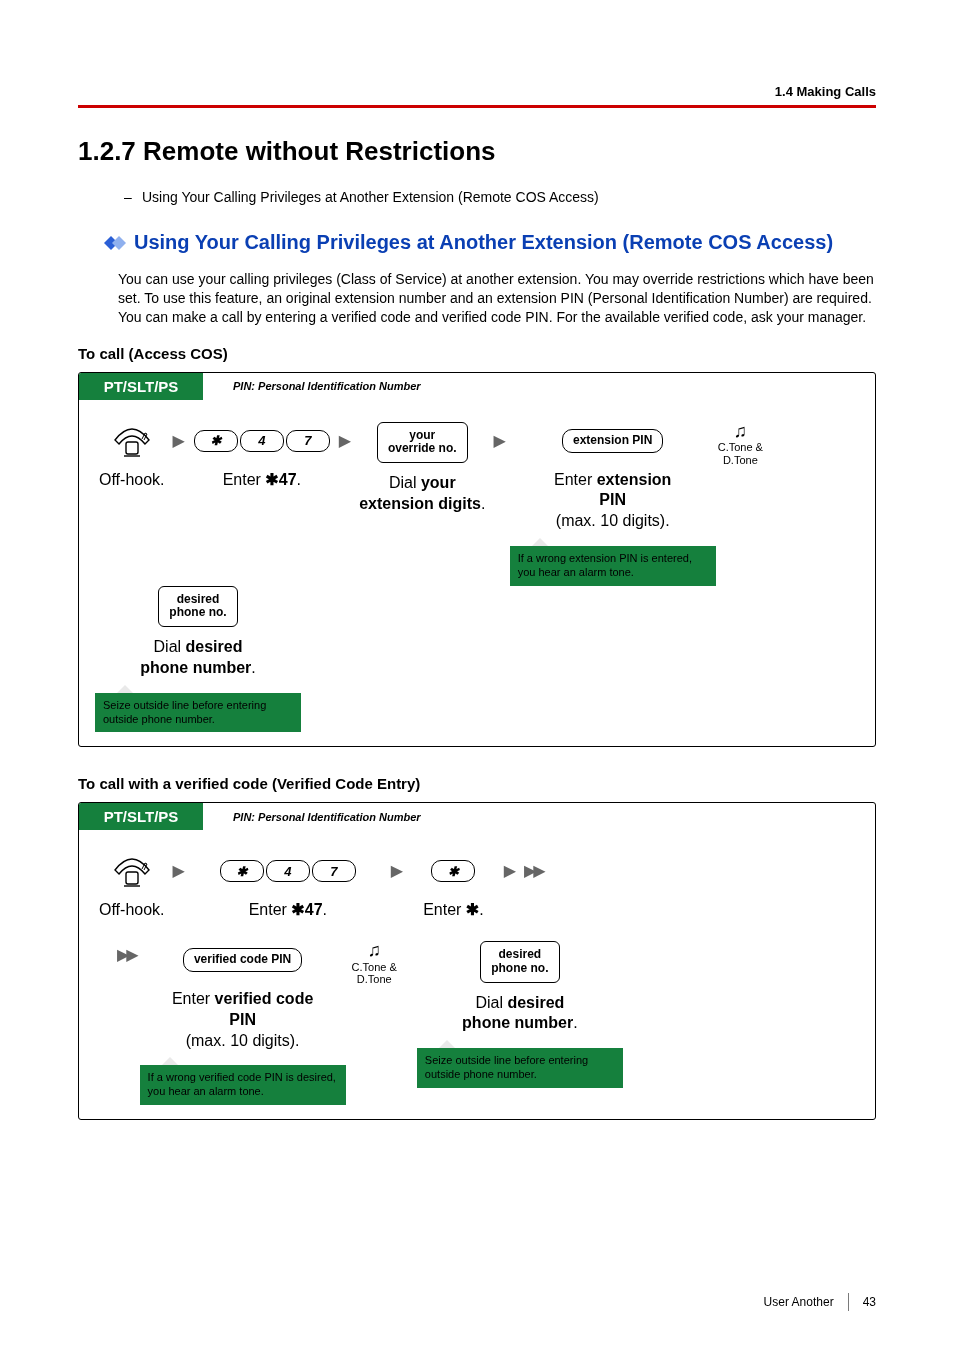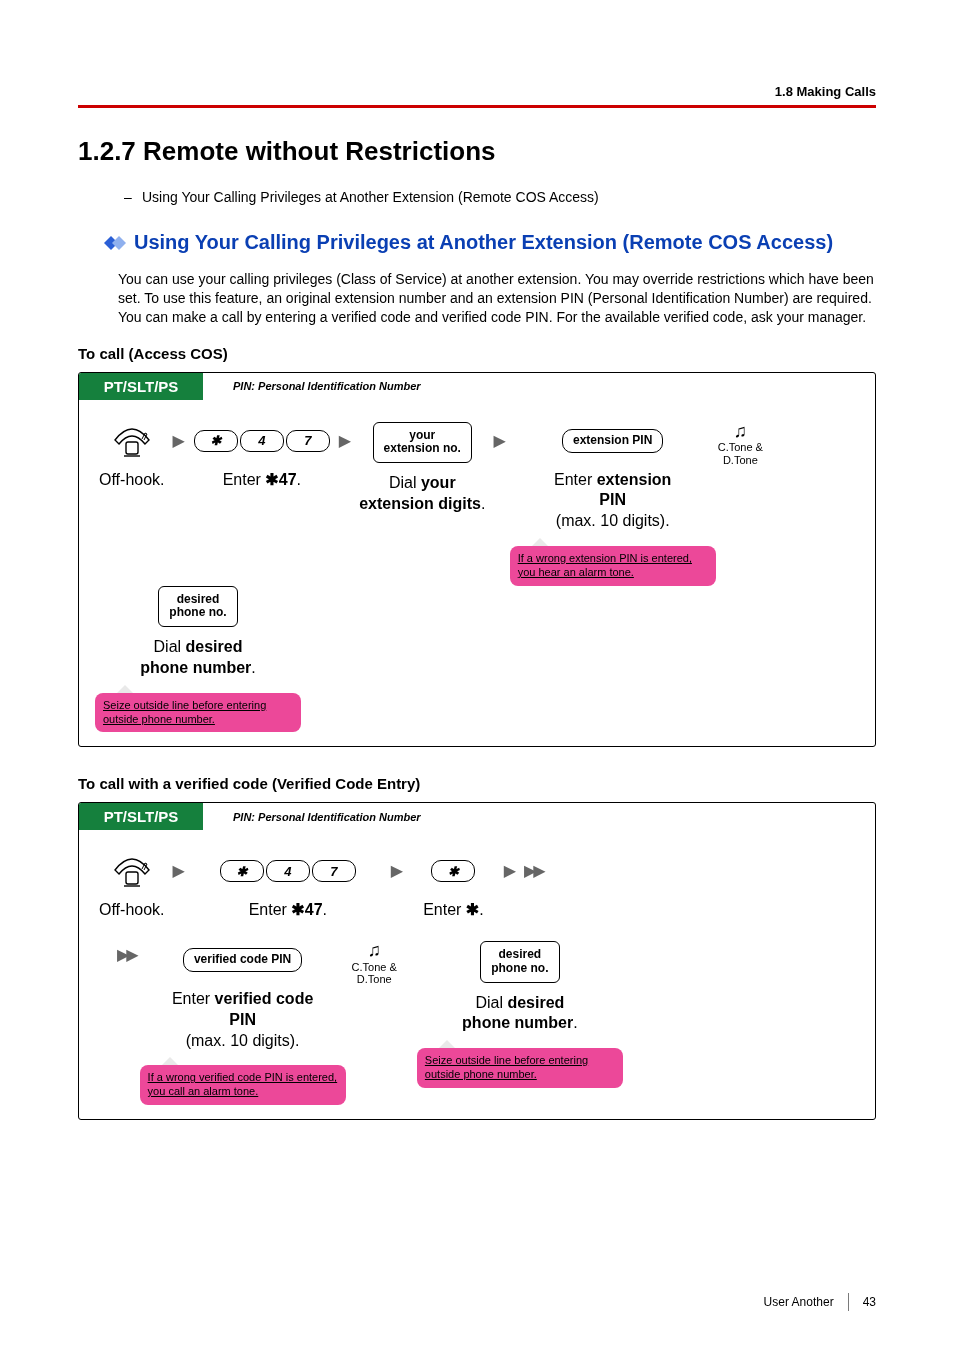--- a/index.html
+++ b/index.html
@@ -24,34 +24,34 @@
   .row{display:flex;align-items:center;justify-content:center;min-height:38px;}
   .caption{font-size:16px;text-align:center;margin-top:10px;line-height:1.3;max-width:130px;}
   .caption b{font-weight:bold;}
   .arrow{font-size:16px;color:#666;margin:0 4px;line-height:38px;}
   .dbl-arrow{letter-spacing:-3px;}
   .key{display:inline-flex;align-items:center;justify-content:center;min-width:30px;height:20px;border:1px solid #000;border-radius:10px;font-size:13px;font-weight:bold;font-style:italic;background:#fff;margin:0 1px;padding:0 6px;}
   .pill{display:inline-flex;align-items:center;justify-content:center;border:1px solid #000;border-radius:10px;font-size:12px;font-weight:bold;background:#fff;padding:4px 10px;text-align:center;line-height:1.15;}
   .pill.tall{border-radius:6px;padding:6px 10px;}
   .tone-col{display:flex;flex-direction:column;align-items:center;font-size:11px;line-height:1.1;}
   .tone-col .note-ico{font-size:18px;}
-  .hint{background:#ec4899;border-radius:8px;font-size:11px;padding:6px 8px;line-height:1.25;position:relative;margin-top:14px;max-width:190px;text-decoration:underline;}
+  .hint{background:#15803d;border-radius:0;font-size:11px;padding:6px 8px;line-height:1.25;position:relative;margin-top:14px;max-width:190px;}
   .hint:before{content:"";position:absolute;top:-8px;left:22px;border-left:8px solid transparent;border-right:8px solid transparent;border-bottom:8px solid #e9e9e9;}
   .phone-ico svg{display:block;}
   .footer{position:absolute;bottom:40px;right:78px;font-size:12px;display:flex;align-items:center;}
   .footer .sep{width:1px;height:18px;background:#7a7a7a;margin:0 14px;}
   .seg{display:flex;flex-direction:column;align-items:center;}
   .flow-line2{padding-top:6px;}
 </style>
 </head>
 <body>
 
 <div class="page">
 
-  <div class="breadcrumb">1.8 Making Calls</div>
+  <div class="breadcrumb">1.4 Making Calls</div>
   <div class="red-rule"></div>
 
   <h1 class="sect">1.2.7   Remote without Restrictions</h1>
 
   <div class="dash-line">
     <span class="dash">–</span><span>Using Your Calling Privileges at Another Extension (Remote COS Access)</span>
   </div>
 
   <div class="sub-wrap">
     <h2 class="sub-head">
@@ -97,21 +97,21 @@
         <div class="caption">
           <span>Enter </span><b>✱<span>47</span></b><span>.</span>
         </div>
       </div>
 
       <div class="arrow">▶</div>
 
       <div class="step">
         <div class="row">
           <span class="pill tall">
-            <span><span>your</span><br><span>extension no.</span></span>
+            <span><span>your</span><br><span>override no.</span></span>
           </span>
         </div>
         <div class="caption">
           <span>Dial </span><b>your</b><br><b>extension digits</b>.
         </div>
       </div>
 
       <div class="arrow">▶</div>
 
       <div class="seg">
@@ -208,21 +208,21 @@
 
       <div class="seg">
         <div class="step" style="margin-bottom:0;">
           <div class="row">
             <span class="pill">verified code PIN</span>
           </div>
           <div class="caption" style="max-width:150px;">
             <span>Enter </span><b>verified code PIN</b><br><span>(max. 10 digits).</span>
           </div>
         </div>
-        <div class="hint">If a wrong verified code PIN is entered, you call an alarm tone.</div>
+        <div class="hint">If a wrong verified code PIN is desired, you hear an alarm tone.</div>
       </div>
 
       <div class="step" style="margin-left:6px;">
         <div class="row tone-col">
           <span class="note-ico">♫</span>
           <span>C.Tone &amp;</span>
           <span>D.Tone</span>
         </div>
       </div>
 

